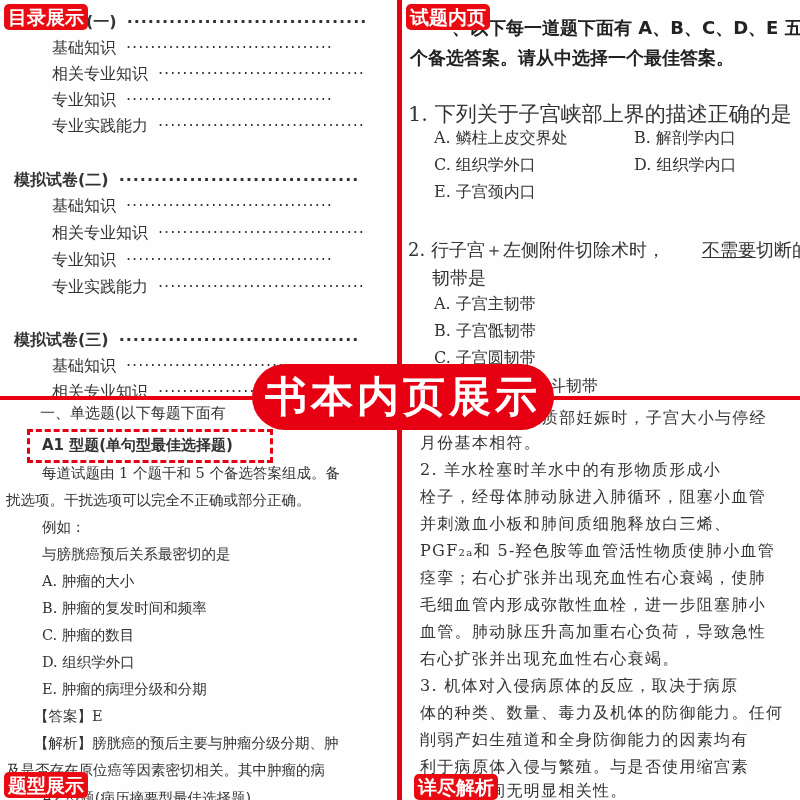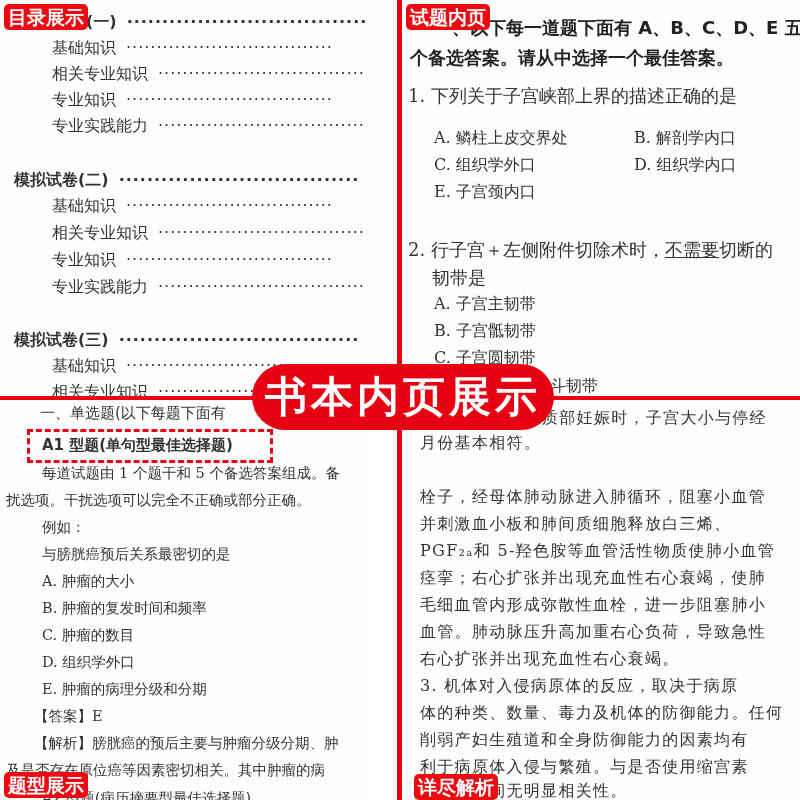--- a/index.html
+++ b/index.html
@@ -19,21 +19,21 @@
            border-radius:33px; color:#fff; font-family:"DejaVu Sans", sans-serif; font-weight:bold;
            font-size:42px; line-height:66px; text-align:center; letter-spacing:4px; z-index:6; }
 
   
   .toc-line { position:absolute; font-family:"DejaVu Sans", sans-serif; font-size:16px; white-space:nowrap; color:#333; }
   .toc-line .dots { display:inline-block; color:#333; letter-spacing:1px; margin-left:10px; }
   .toc-sec { font-weight:bold; }
   
   .tr-text { position:absolute; left:8px; font-family:"DejaVu Sans", sans-serif; font-size:18px; color:#222; white-space:nowrap; }
   .opt { position:absolute; font-size:16px; color:#333; white-space:nowrap; font-family:"DejaVu Serif", serif; }
-  .uline { text-decoration:underline; }
+  .uline { text-decoration:underline;margin-left:37px; }
   
   .bl-text { position:absolute; font-size:14.5px; color:#333; white-space:nowrap; }
   .dash-box { position:absolute; left:27px; top:429px; width:246px; height:34px; border:3px dashed #e60012; box-sizing:border-box; }
   
   .br-text { position:absolute; left:18px; font-size:16px; color:#333; white-space:nowrap; letter-spacing:1.3px; }
 </style>
 </head>
 <body>
 
 <div class="quad q-tl">
@@ -53,21 +53,21 @@
   <div class="toc-line" style="left:52px;top:356px;"><span>基础知识</span><span class="dots">··································</span></div>
   <div class="toc-line" style="left:52px;top:382px;"><span>相关专业知识</span><span class="dots">··································</span></div>
 
   <div class="label" style="left:4px;top:4px;">目录展示</div>
 </div>
 
 <div class="quad q-tr">
   <div class="tr-text" style="left:50px;top:16px;font-weight:bold;">、以下每一道题下面有 A、B、C、D、E 五</div>
   <div class="tr-text" style="top:46px;font-weight:bold;">个备选答案。请从中选择一个最佳答案。</div>
 
-  <div class="opt" style="left:6px;top:84px;font-size:18px;">1. 下列关于子宫峡部上界的描述正确的是</div>
+  <div class="opt" style="left:6px;top:100px;font-size:21px;">1. 下列关于子宫峡部上界的描述正确的是</div>
   <div class="opt" style="left:32px;top:128px;">A. 鳞柱上皮交界处</div>
   <div class="opt" style="left:232px;top:128px;">B. 解剖学内口</div>
   <div class="opt" style="left:32px;top:155px;">C. 组织学外口</div>
   <div class="opt" style="left:232px;top:155px;">D. 组织学内口</div>
   <div class="opt" style="left:32px;top:182px;">E. 子宫颈内口</div>
 
   <div class="opt" style="left:6px;top:238px;font-size:18px;"><span>2. 行子宫＋左侧附件切除术时，</span><span class="uline">不需要</span><span>切断的</span></div>
   <div class="opt" style="left:30px;top:266px;font-size:18px;">韧带是</div>
   <div class="opt" style="left:32px;top:294px;">A. 子宫主韧带</div>
   <div class="opt" style="left:32px;top:321px;text-align:center;">B. 子宫骶韧带</div>
@@ -95,20 +95,21 @@
   <div class="bl-text" style="left:42px;top:389px;font-family:'DejaVu Sans',sans-serif;">A2 型题(病历摘要型最佳选择题)</div>
 
   <div class="label" style="left:4px;top:372px;">题型展示</div>
 </div>
 <div class="dash-box"></div>
 
 <div class="quad q-br">
 
   <div class="br-text" style="left:140px;top:8px;">质部妊娠时，子宫大小与停经</div>
   <div class="br-text" style="top:33px;">月份基本相符。</div>
+  <div class="br-text" style="top:60px;">    2. 羊水栓塞时羊水中的有形物质形成小</div>
   <div class="br-text" style="top:87px;">栓子，经母体肺动脉进入肺循环，阻塞小血管</div>
   <div class="br-text" style="top:114px;">并刺激血小板和肺间质细胞释放白三烯、</div>
   <div class="br-text" style="top:141px;">PGF₂ₐ和 5-羟色胺等血管活性物质使肺小血管</div>
   <div class="br-text" style="top:168px;">痉挛；右心扩张并出现充血性右心衰竭，使肺</div>
   <div class="br-text" style="top:195px;">毛细血管内形成弥散性血栓，进一步阻塞肺小</div>
   <div class="br-text" style="top:222px;">血管。肺动脉压升高加重右心负荷，导致急性</div>
   <div class="br-text" style="top:249px;">右心扩张并出现充血性右心衰竭。</div>
   <div class="br-text" style="top:276px;">    3. 机体对入侵病原体的反应，取决于病原</div>
   <div class="br-text" style="top:303px;">体的种类、数量、毒力及机体的防御能力。任何</div>
   <div class="br-text" style="top:357px;">利于病原体入侵与繁殖。与是否使用缩宫素</div>

